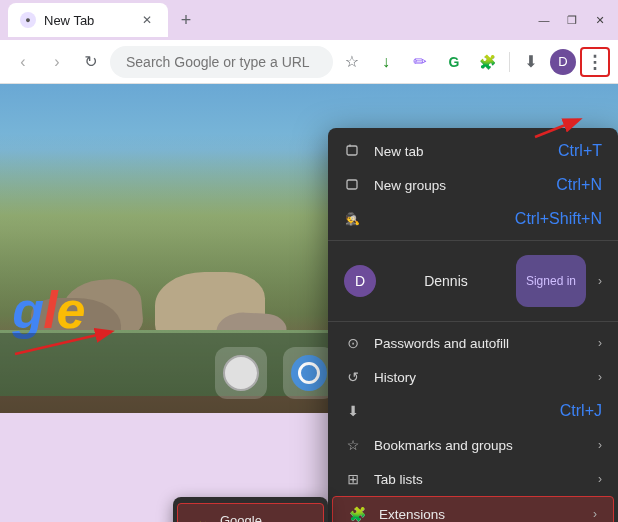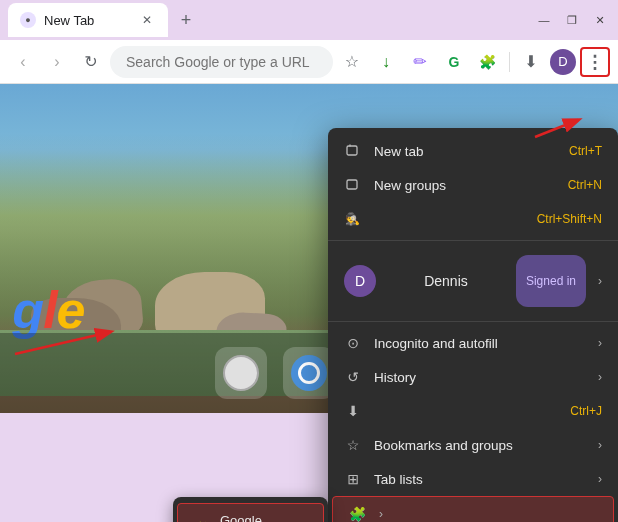--- a/index.html
+++ b/index.html
@@ -228,22 +228,22 @@
       font-size: 14px;
       flex-shrink: 0;
       color: #bbb;
     }
 
     .menu-item .label {
       flex: 1;
     }
 
     .menu-item .shortcut {
-      font-size: 12px;
-      color: #eab308;
+      font-size: 16px;
+      color: #3b82f6;
       margin-left: auto;
     }
 
     .menu-item .chevron {
       color: #aaa;
       font-size: 12px;
     }
 
     .menu-divider {
       height: 1px;
@@ -446,21 +446,21 @@
         <div class="profile-avatar">D</div>
         <span class="profile-name">Dennis</span>
         <span class="signed-in-badge">Signed in</span>
         <span class="profile-chevron">›</span>
       </div>
 
       <div class="menu-divider"></div>
 
       <div class="menu-item">
         <div class="icon-placeholder">⊙</div>
-        <span class="label">Incognito and autofill</span>
+        <span class="label">Passwords and autofill</span>
         <span class="chevron">›</span>
       </div>
 
       <div class="menu-item">
         <div class="icon-placeholder">↺</div>
         <span class="label">History</span>
         <span class="chevron">›</span>
       </div>
 
       <div class="menu-item">
@@ -475,20 +475,21 @@
       </div>
 
       <div class="menu-item">
         <div class="icon-placeholder">⊞</div>
         <span class="label">Tab lists</span>
         <span class="chevron">›</span>
       </div>
 
       <div class="menu-item highlighted-row" style="position:relative;">
         <div class="icon-placeholder">🧩</div>
+        <span class="label">Extensions</span>
         <span class="chevron">›</span>
 
         <div class="extensions-submenu">
           <div class="sub-menu-item highlighted-sub">
             <div class="icon-placeholder" style="font-size:13px;">🧩</div>
             <span>Google Extensions</span>
           </div>
 
         </div>
       </div>

